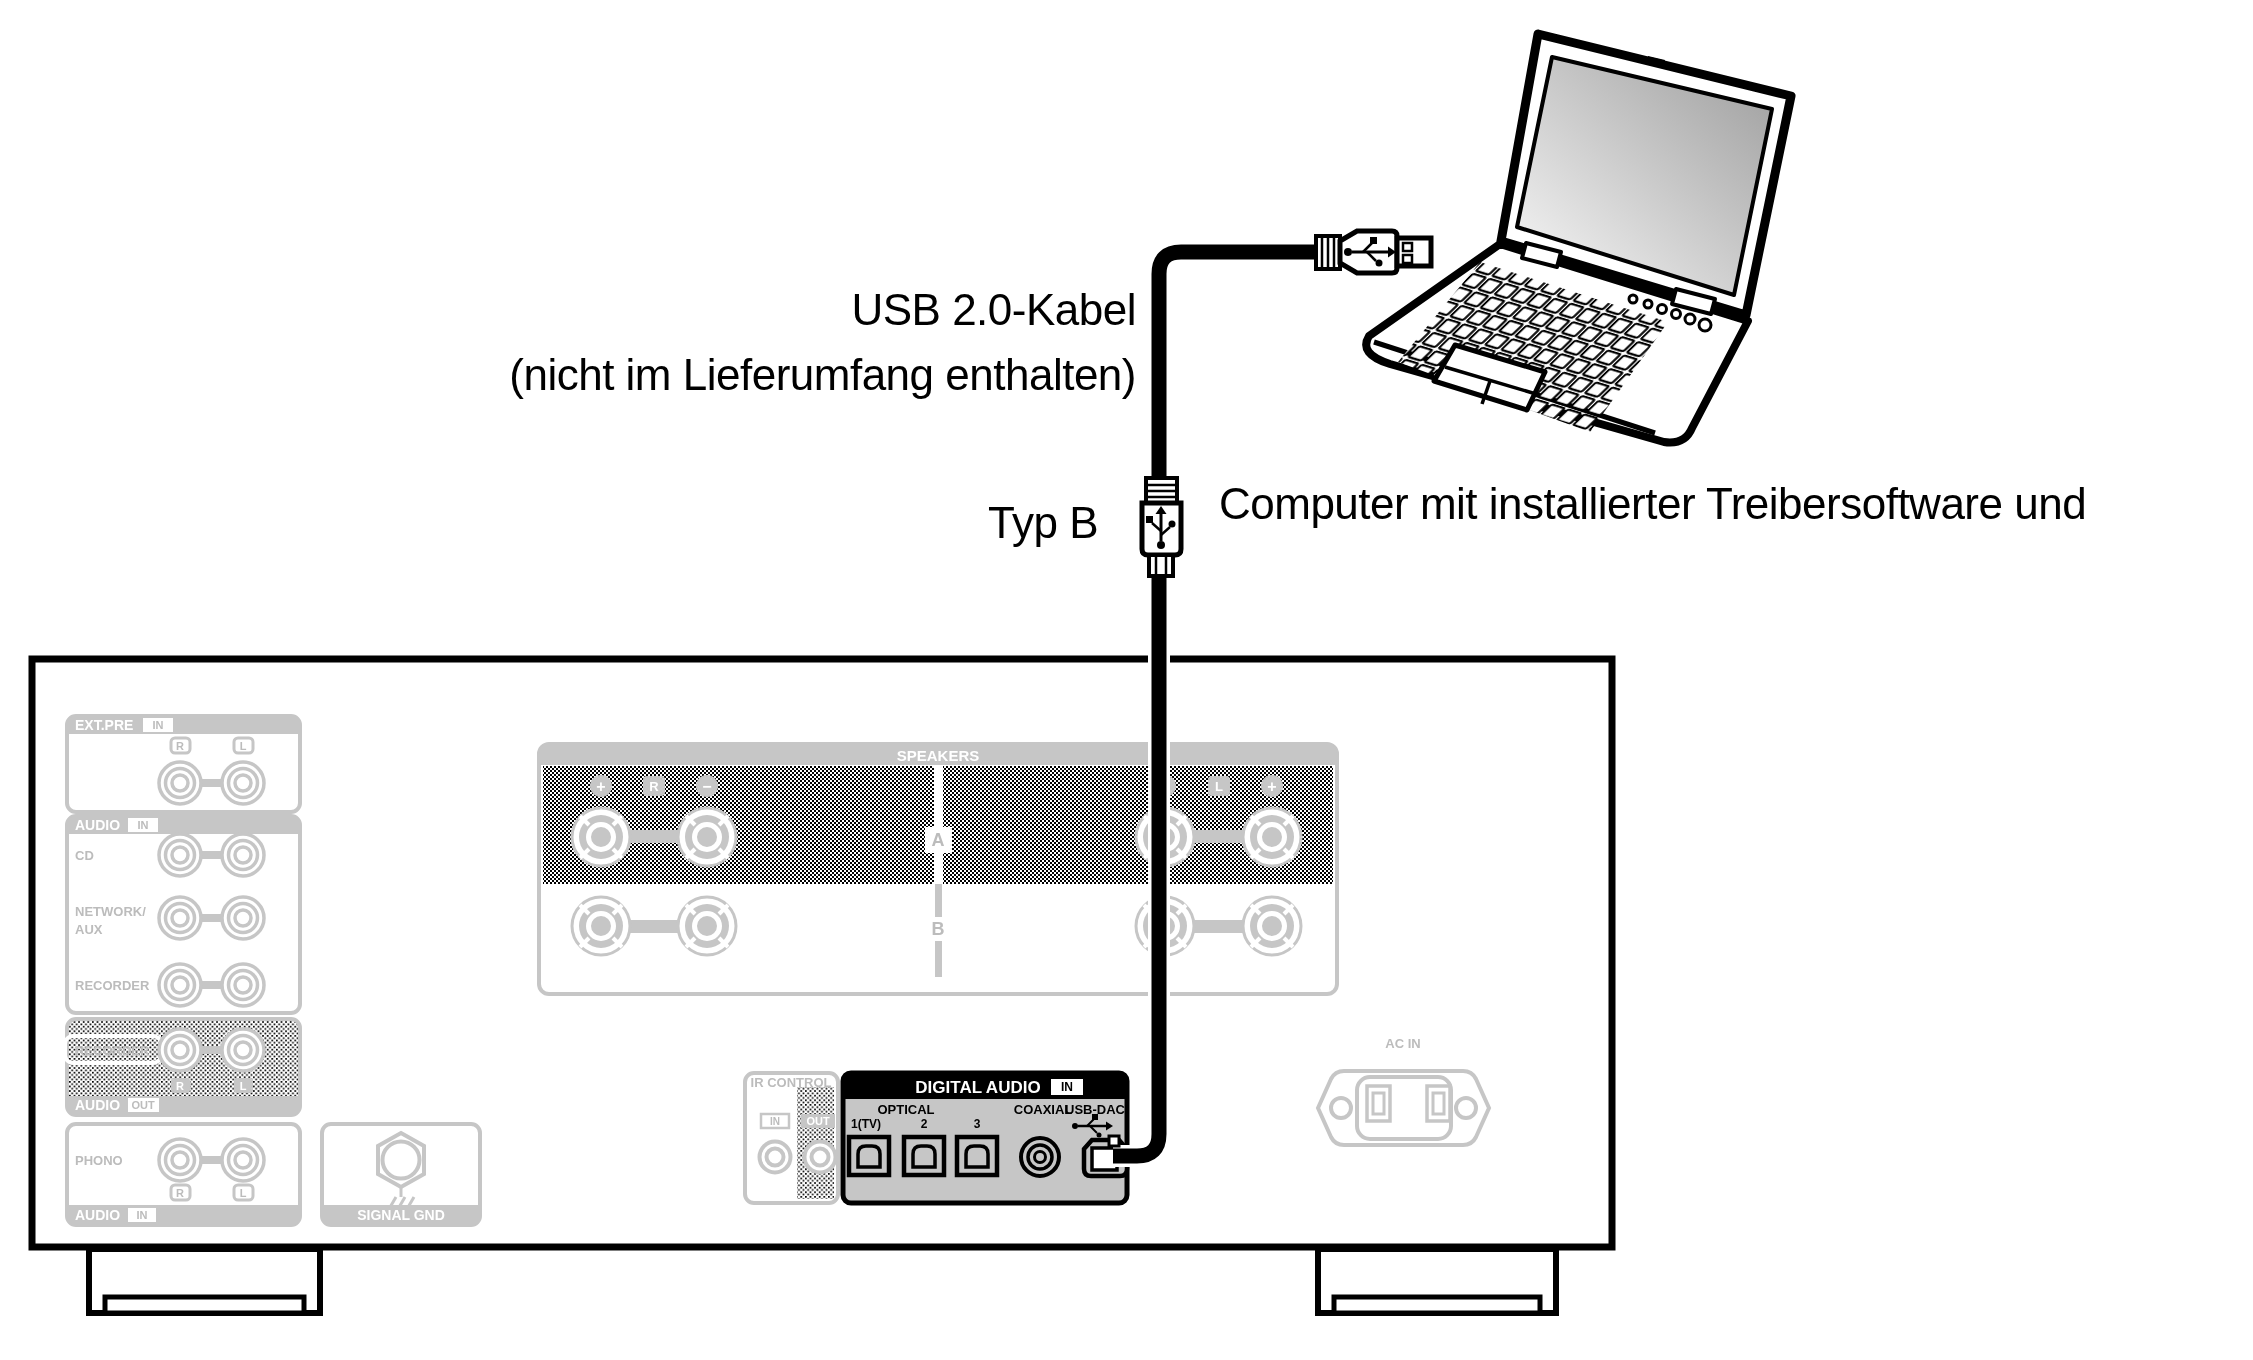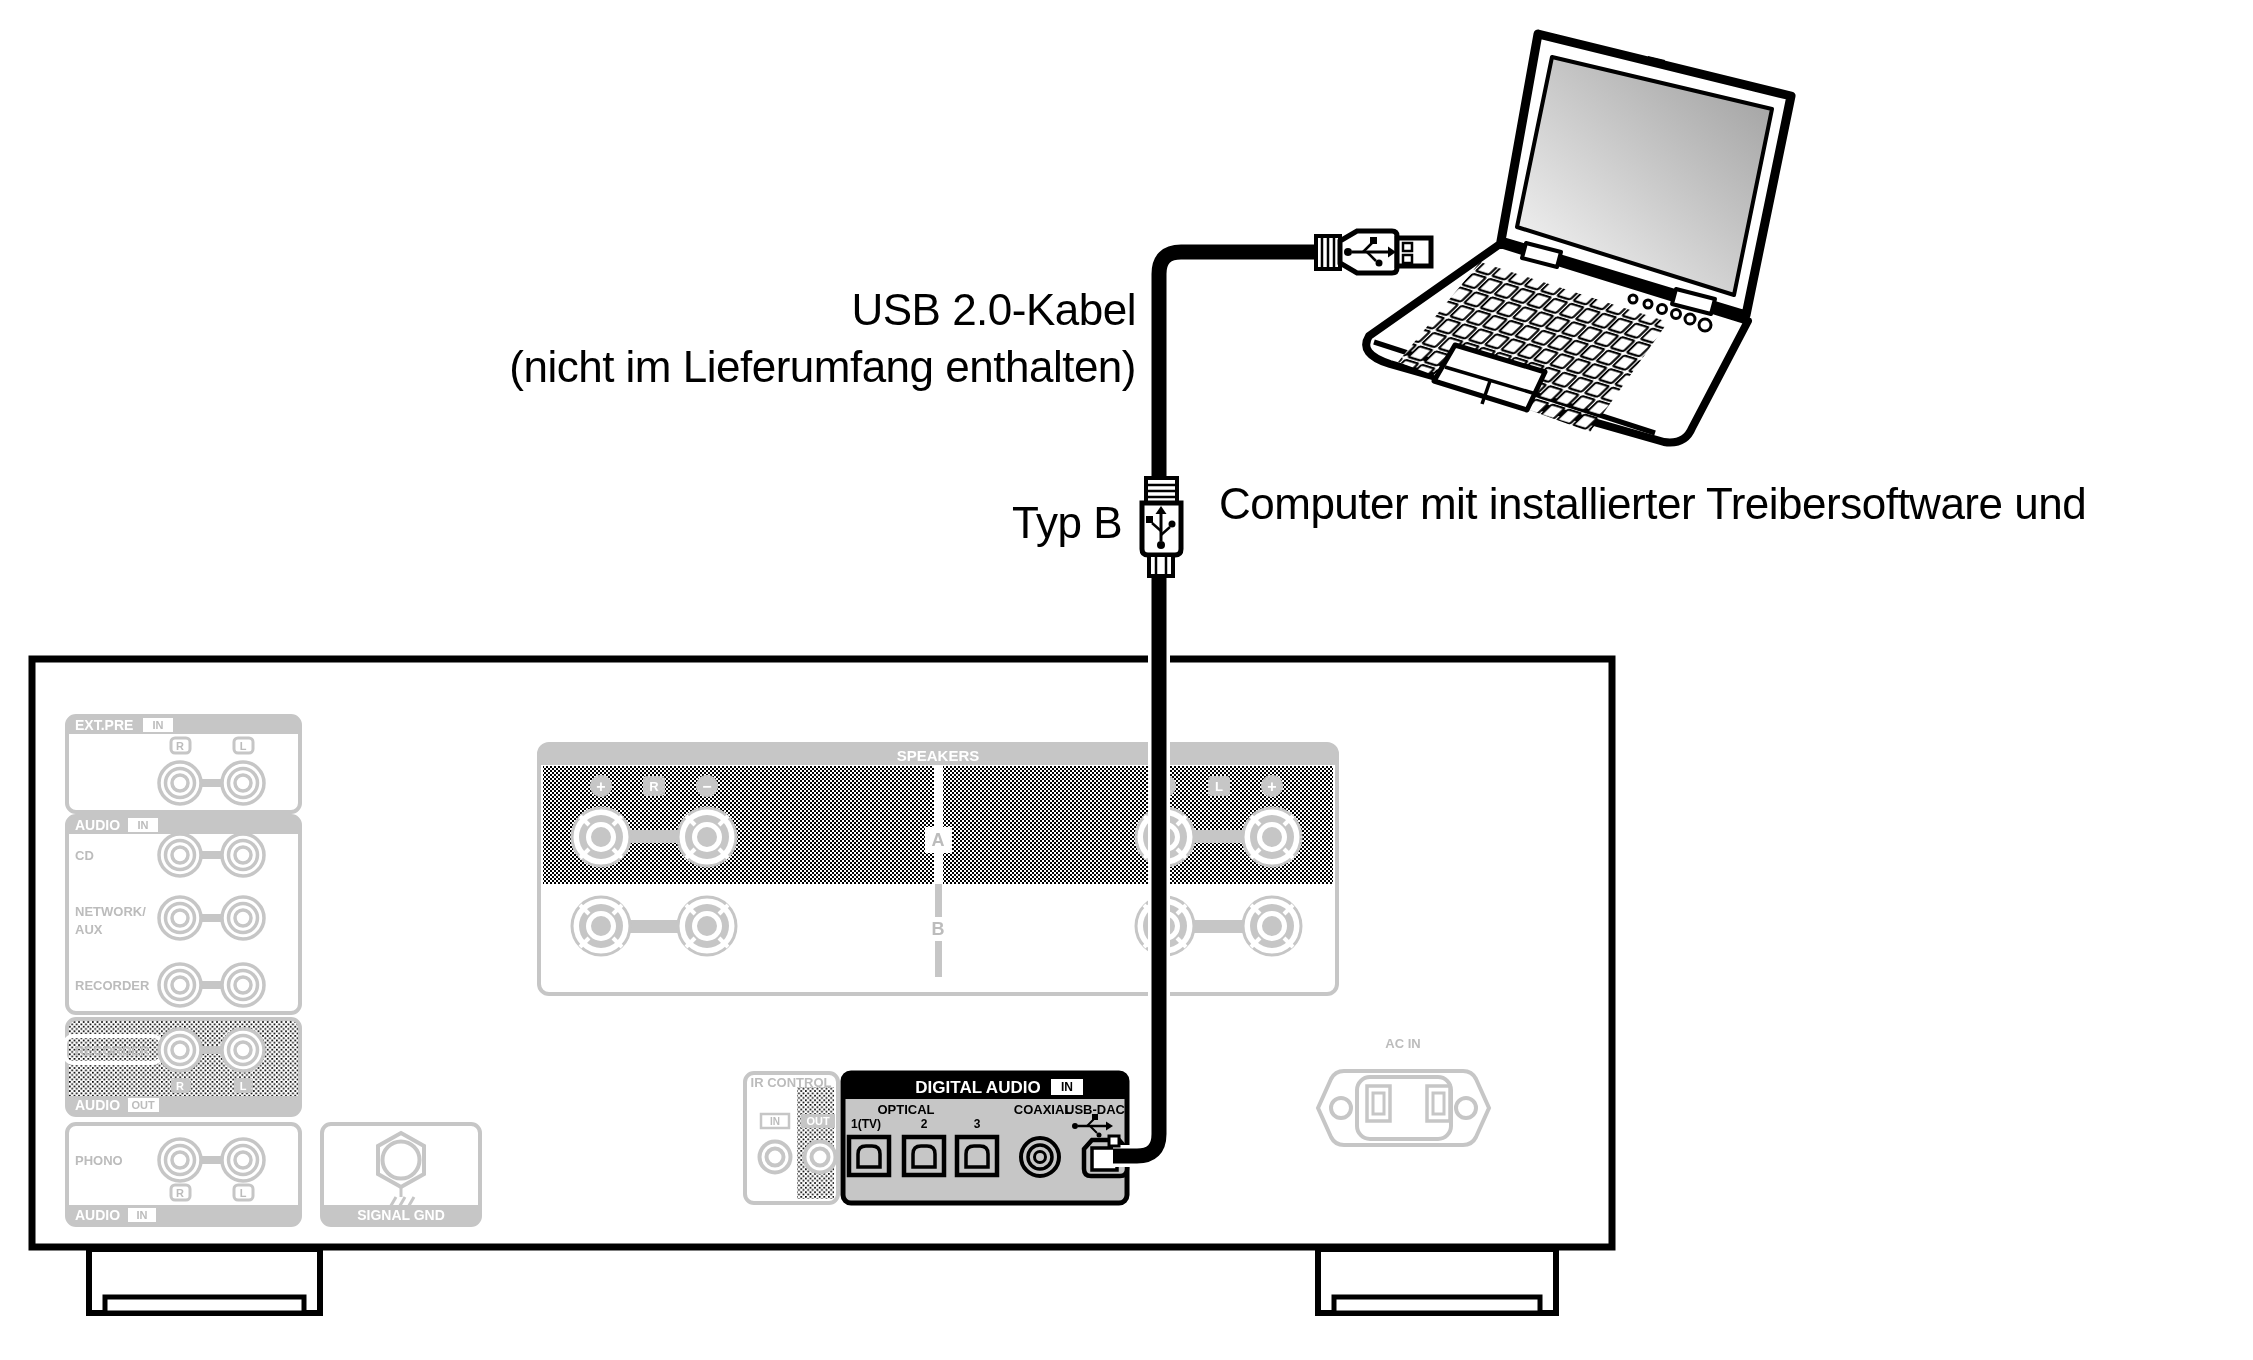--- a/index.html
+++ b/index.html
@@ -332,17 +332,17 @@
       <circle cx="1648" cy="304" r="4"></circle>
       <circle cx="1662" cy="309" r="4.5"></circle>
       <circle cx="1676" cy="314" r="4.5"></circle>
       <circle cx="1690" cy="319" r="5"></circle>
       <circle cx="1705" cy="325" r="6"></circle>
     </g>
   </g>
 </svg>
 
 <div class="annot" style="top:286px; right:1117px; text-align:right">USB 2.0-Kabel</div>
-<div class="annot" style="top:343px; right:1117px; text-align:left">(nicht im Lieferumfang enthalten)</div>
-<div class="annot" style="top:499px; right:1131px; text-align:left">Typ B</div>
+<div class="annot" style="top:351px; right:1117px; text-align:left">(nicht im Lieferumfang enthalten)</div>
+<div class="annot" style="top:499px; right:1155px; text-align:left">Typ B</div>
 <div class="annot" style="top:480px; left:1219px">Computer mit installierter Treibersoftware und</div>
 
 </div>
 
 </body></html>

